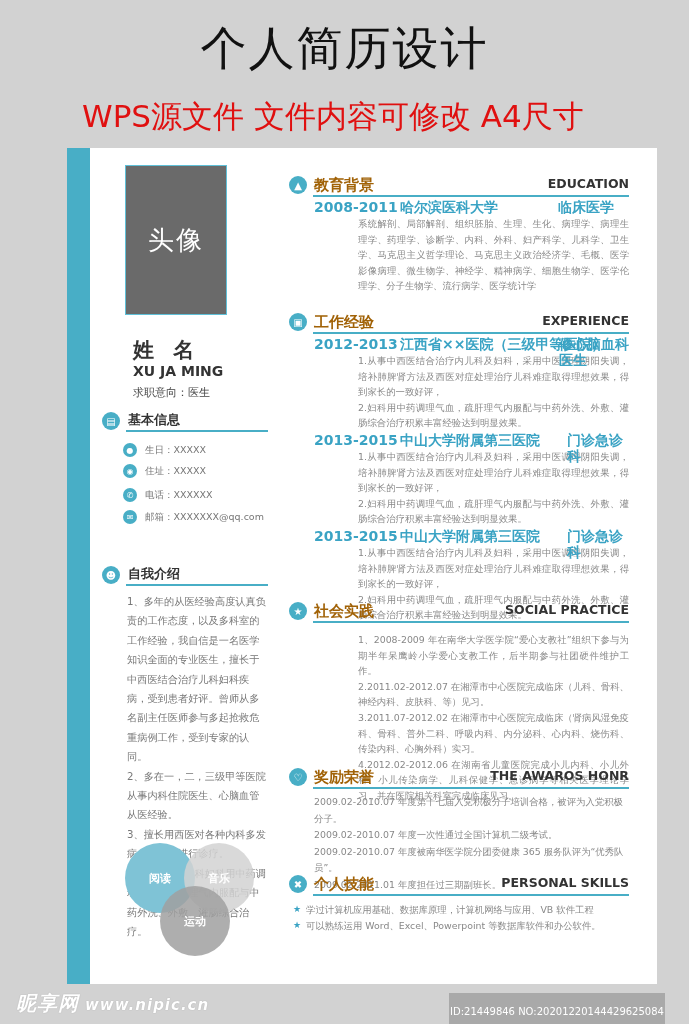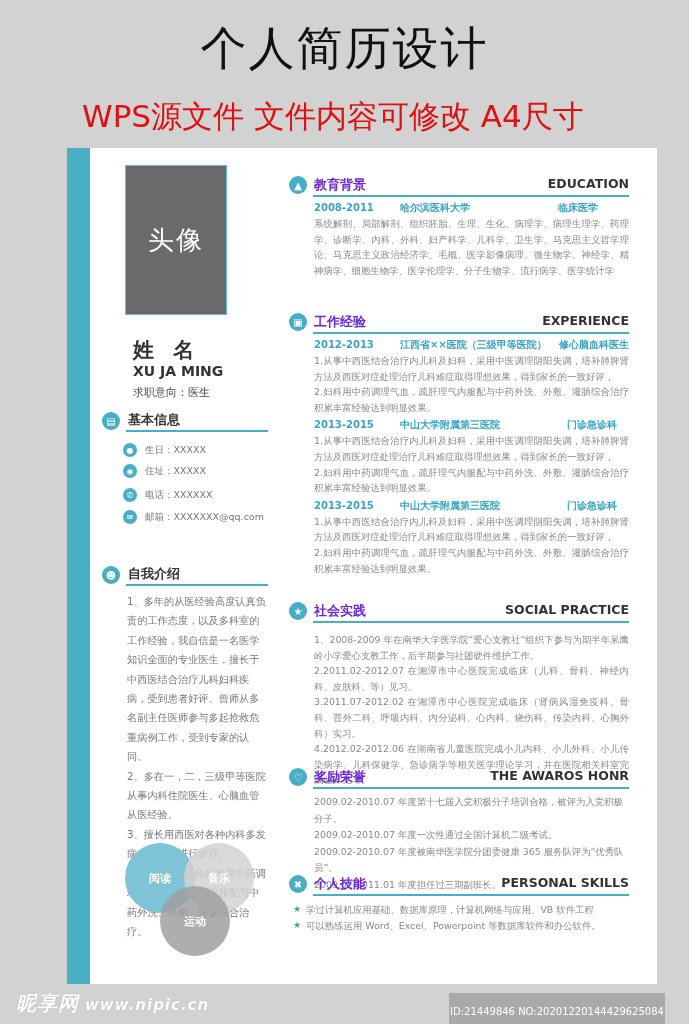--- a/index.html
+++ b/index.html
@@ -25,28 +25,28 @@
   .info-row { position: absolute; left: 56px; height: 16px; font-size: 9.5px; color: #777; display: flex; align-items: center; }
   .info-row .ic { width: 14px; height: 14px; border-radius: 50%; background: #48aec6; color: #fff; font-size: 8px; display: flex; align-items: center; justify-content: center; margin-right: 8px; }
 
   .intro { position: absolute; left: 60px; top: 444px; width: 140px; font-size: 10.2px; line-height: 19.4px; color: #777; }
 
   .circle { position: absolute; border-radius: 50%; display: flex; align-items: center; justify-content: center; color: #fff; font-size: 11px; font-weight: bold; }
 
   .r-sec { position: absolute; left: 222px; width: 340px; }
   .r-head { position: relative; height: 24px; }
   .r-head .ic { position: absolute; left: 0; top: 0; width: 18px; height: 18px; border-radius: 50%; background: #48aec6; color: #fff; font-size: 10px; display: flex; align-items: center; justify-content: center; }
-  .r-head .tt { position: absolute; left: 25px; top: 0; font-size: 13px; font-weight: bold; color: #6d28d9; }
+  .r-head .tt { position: absolute; left: 25px; top: 0; font-size: 15px; font-weight: bold; color: #a16207; }
   .r-head .en { position: absolute; right: 0; top: 0; font-size: 12.5px; font-weight: bold; color: #333; }
   .r-head .ln { position: absolute; left: 24px; right: 0; top: 19px; height: 2px; background: #48aec6; }
 
   .r-body { margin-left: 25px; font-size: 9.4px; line-height: 15.6px; color: #888; }
-  .sub-row { position: relative; height: 16px; font-size: 10px; font-weight: bold; color: #3aa3c4; }
+  .sub-row { position: relative; height: 16px; font-size: 14px; font-weight: bold; color: #3aa3c4; }
   .sub-row span { position: absolute; top: 0; }
-  .txt { text-align: justify; }
+  .txt { text-align: justify; margin-left: 44px; }
   .skill { display: flex; align-items: center; }
   .skill .star { color: #3aa3c4; margin-right: 5px; font-size: 9px; }
 
   .footer-logo { position: absolute; left: 16px; top: 990px; font-size: 20px; font-weight: bold; color: #fff; font-style: italic; letter-spacing: 1px; text-shadow: 0 0 1px #999; }
   .footer-logo .url { font-size: 15px; margin-left: 6px; }
   .footer-id { position: absolute; left: 449px; top: 993px; width: 216px; height: 36px; background: #a9a9a9; color: #fff; font-size: 10px; display: flex; align-items: center; justify-content: center; }
 </style>
 </head>
 <body>
 

